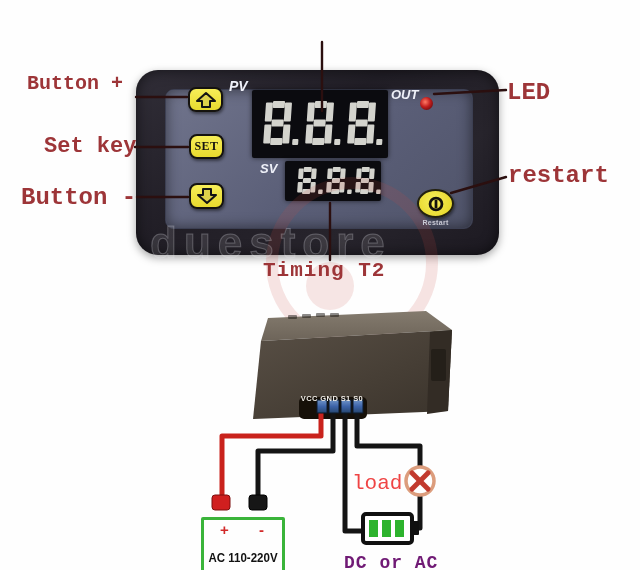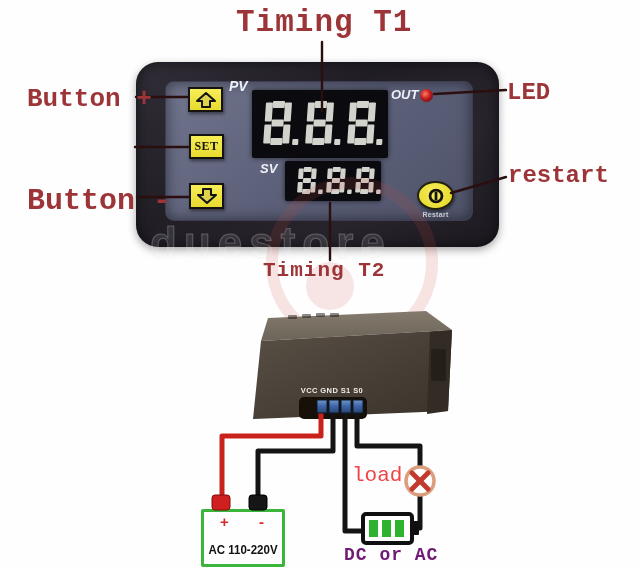--- a/index.html
+++ b/index.html
@@ -1,30 +1,30 @@
 <!DOCTYPE html>
 <html style="--annotation-red: #9d3538; --leader-line: #2b0f0f; --wire-red: #c9221c; --wire-black: #141414; --button-yellow: #f0e53c; --led-red: #c11d1d; --segment-gray: #d3d3cd; --battery-green: #2db32d; --box-green: #3ab43a; --cross-red: #c23a2e; --cross-ring: #dc9d7d; --module-brown: #4b4239;"><head>
 <meta charset="utf-8">
 <style>
   html,body{margin:0;padding:0;background:#ffffff;}
   #stage{position:relative;width:640px;height:570px;background:#fefefe;overflow:hidden;
          font-family:"Liberation Sans",sans-serif;}
-  .abs{position:absolute;}
+  .abs{position:absolute;margin-top:8px;}
   
   .ann{position:absolute;font-family:"Liberation Mono","DejaVu Sans Mono",monospace;
        font-weight:bold;color:var(--annotation-red);white-space:nowrap;z-index:2;}
   
   #frame{left:136px;top:62px;width:363px;height:185px;border-radius:22px;
          background:linear-gradient(145deg,#312e38,#211e26 40%,#27242c 70%,#1c1921);
          box-shadow:0 3px 8px rgba(0,0,0,.35), inset 0 0 14px rgba(0,0,0,.6);}
   #face{left:165px;top:81px;width:306px;height:138px;border-radius:9px;
         background:linear-gradient(140deg,#70748c,#5a5e77 55%,#50546a);
         box-shadow:inset 0 0 14px rgba(0,0,0,.5);border:1px solid #3c3f52;}
   .ybtn{position:absolute;background:linear-gradient(#f7ee58,#e8da2e);
-        border:2px solid #15130f;border-radius:0;box-sizing:border-box;
+        border:2px solid #15130f;border-radius:8px;box-sizing:border-box;
         box-shadow:1px 2px 3px rgba(0,0,0,.45);display:flex;align-items:center;justify-content:center;}
   #btn-up{left:188px;top:87px;width:35px;height:25px;}
   #btn-set{left:189px;top:134px;width:35px;height:25px;
            font-family:"Liberation Serif",serif;font-weight:bold;font-size:12px;color:#15130f;letter-spacing:.5px;}
   #btn-down{left:189px;top:183px;width:35px;height:26px;}
   .disp-label{position:absolute;font-style:italic;font-weight:bold;color:#eef0f8;}
   #pv-label{left:229px;top:78px;font-size:14px;}
   #sv-label{left:260px;top:161px;font-size:13px;}
   #out-label{left:391px;top:87px;font-size:13px;}
   .display{position:absolute;background:#0b0b0f;border-radius:2px;box-shadow:0 0 5px rgba(0,0,0,.6);}
@@ -34,23 +34,23 @@
        background:radial-gradient(circle at 40% 38%, #ff7a66 0%, var(--led-red) 45%, #640c10 85%);}
   #restart-btn{left:417px;top:181px;width:37px;height:29px;border-radius:50%;
         background:radial-gradient(circle at 45% 40%, #f6ee5e, #e8da2e 75%);
         border:2px solid #23210f;box-sizing:border-box;display:flex;align-items:center;justify-content:center;
         box-shadow:1px 2px 3px rgba(0,0,0,.45);}
   #restart-txt{left:411px;top:211px;width:49px;text-align:center;font-weight:bold;font-size:7px;
         color:#c9c9d4;letter-spacing:.3px;z-index:2;}
   
   #t1{left:236px;top:5px;font-size:31px;letter-spacing:1px;}
   #t2{left:263px;top:259px;font-size:21px;letter-spacing:1px;}
-  #btn-plus-lab{left:27px;top:84px;font-size:26px;}
+  #btn-plus-lab{left:27px;top:72px;font-size:20px;}
   #set-key-lab{left:44px;top:134px;font-size:22px;}
-  #btn-minus-lab{left:27px;top:184px;font-size:30px;}
+  #btn-minus-lab{left:21px;top:184px;font-size:24px;}
   #led-lab{left:507px;top:79px;font-size:24px;}
   #restart-lab{left:508px;top:158px;font-size:24px;line-height:36px;}
   
   #vcc-labels{left:297px;top:386px;width:70px;text-align:center;font-weight:bold;font-size:7.5px;
         color:#f0ede8;letter-spacing:.4px;z-index:2;}
   #load-lab{left:352px;top:464px;font-family:"Liberation Mono","DejaVu Sans Mono",monospace;
         font-weight:normal;font-size:21px;color:#ef4444;z-index:2;}
   #dcac-lab{left:344px;top:545px;font-family:"Liberation Mono","DejaVu Sans Mono",monospace;
         font-weight:bold;font-size:18px;color:#701a75;letter-spacing:1px;z-index:2;}
   #acbox{left:201px;top:509px;width:78px;height:52px;border:3px solid var(--box-green);
@@ -59,22 +59,22 @@
   #acbox .plus{left:16px;}  #acbox .minus{right:18px;}
   #acbox .vlabel{position:absolute;bottom:7px;width:100%;text-align:center;font-weight:bold;
         font-size:12px;color:#111;transform:scaleX(.96);white-space:nowrap;}
   #overlay{position:absolute;left:0;top:0;width:640px;height:570px;z-index:1;pointer-events:none;}
 </style>
 </head>
 <body>
 
 <div id="stage">
 
-  <div class="ann" id="t1">Timing T1</div>
   <div class="ann" id="btn-plus-lab">Button +</div>
+  <div class="ann" id="set-key-lab">Set key</div>
   <div class="ann" id="btn-minus-lab">Button -</div>
   <div class="ann" id="led-lab">LED</div>
   <div class="ann" id="restart-lab">
     <div>restart</div>
   </div>
   <div class="ann" id="t2">Timing T2</div>
 
   <div class="abs" id="frame"></div>
   <div class="abs" id="face"></div>
 

